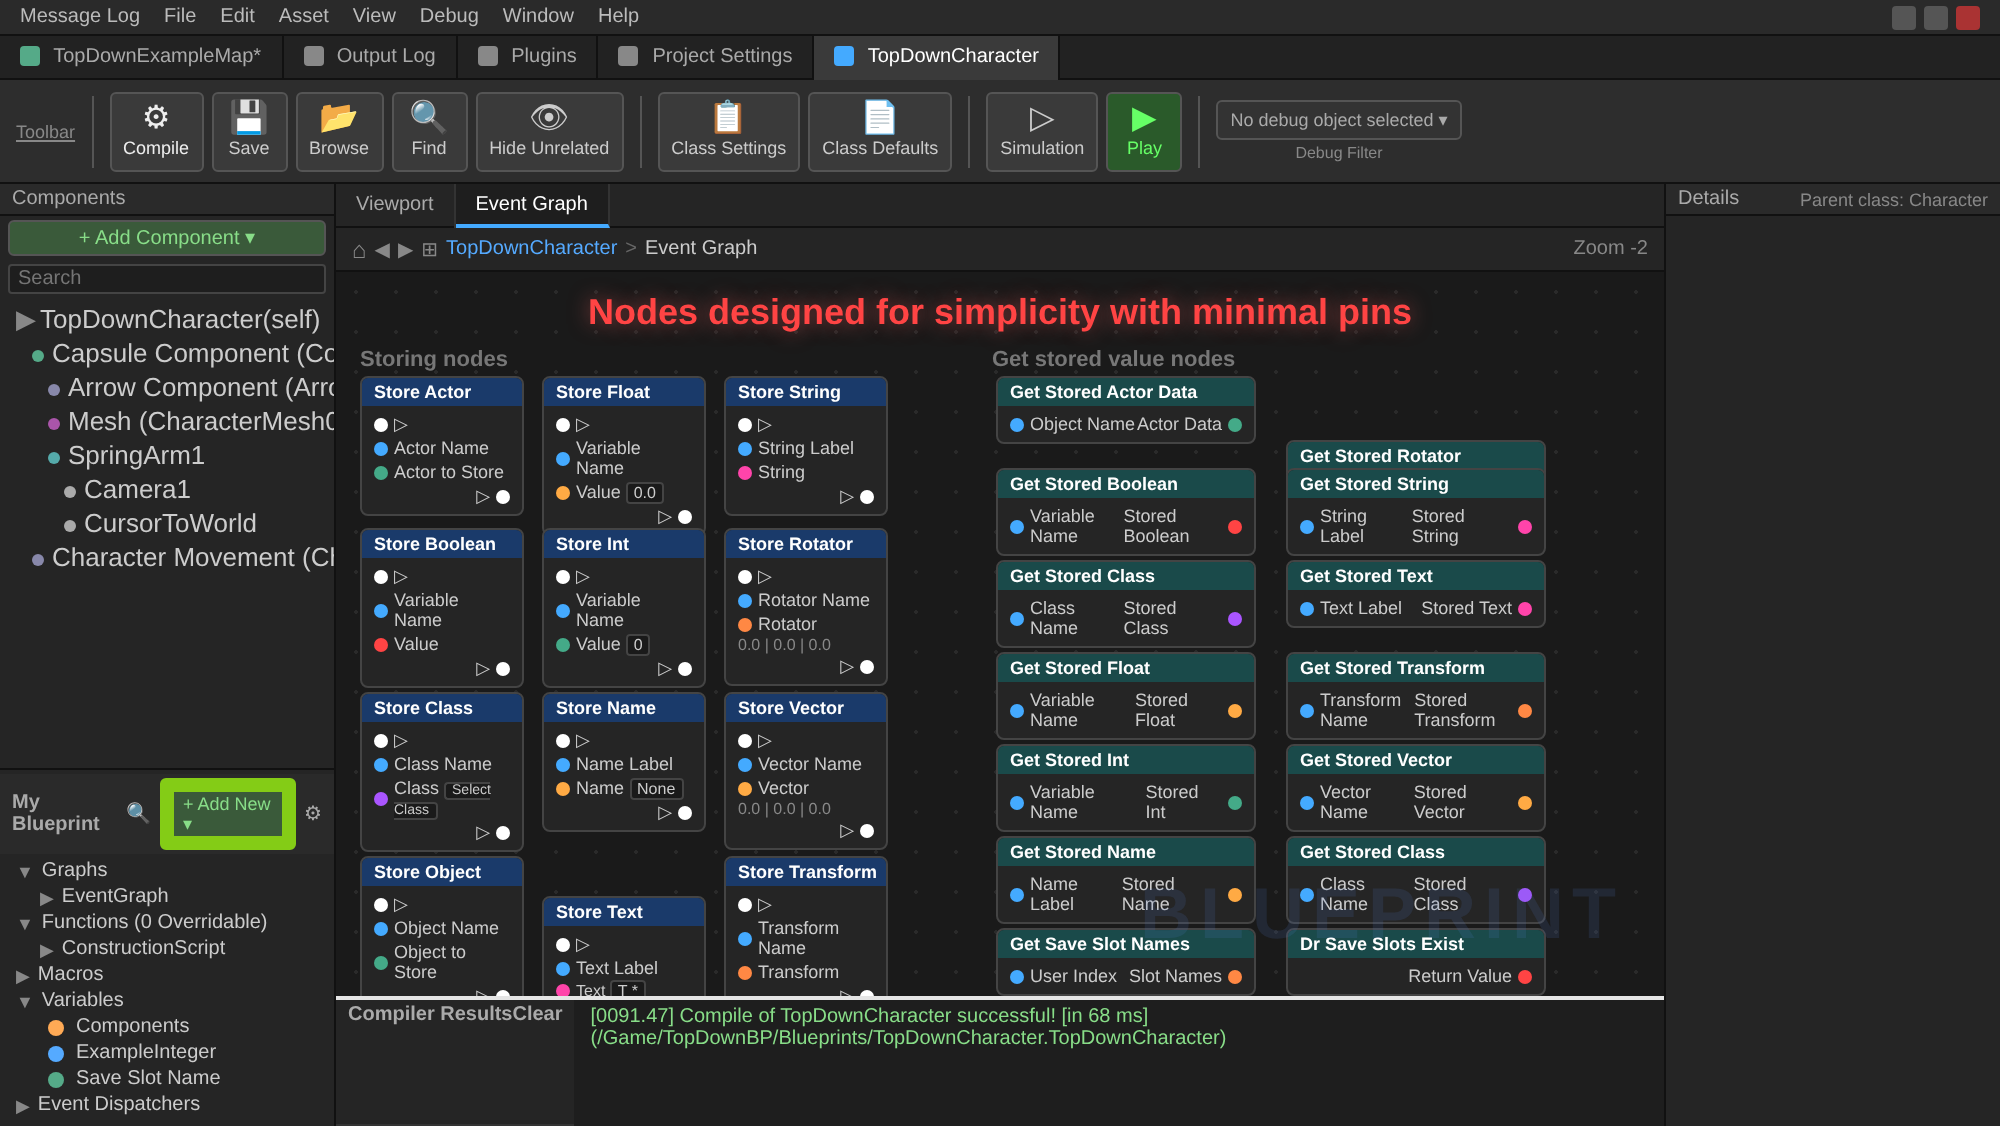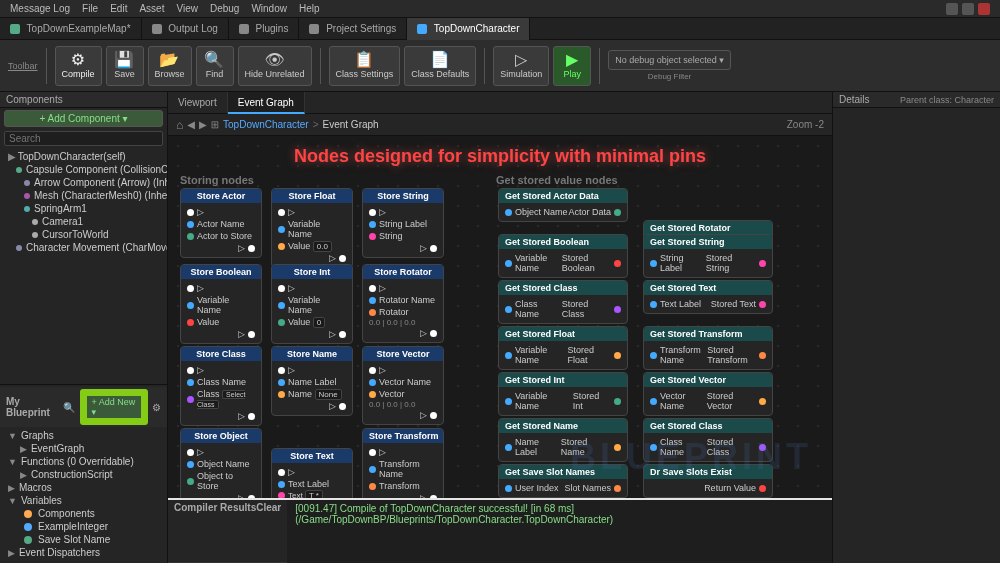--- a/index.html
+++ b/index.html
@@ -155,21 +155,21 @@
       color: #ccc;
       width: 100%;
     }
     .component-tree {
       flex: 1;
       overflow-y: auto;
       padding: 2px 0;
     }
     .tree-item {
       padding: 1px 4px 1px 8px;
-      font-size: 10px;
+      font-size: 13px;
       color: #ccc;
       cursor: pointer;
       white-space: nowrap;
     }
     .tree-item.indent1 { padding-left: 16px; }
     .tree-item.indent2 { padding-left: 24px; }
     .tree-item .tree-dot {
       display: inline-block;
       width: 6px;
       height: 6px;
@@ -318,21 +318,21 @@
       color: #ccc;
     }
     .bp-node-header {
       padding: 2px 6px;
       border-radius: 3px 3px 0 0;
       font-size: 9px;
       font-weight: bold;
       color: #fff;
       white-space: nowrap;
     }
-    .bp-node-header.blue { background: #1a3a6a; text-align: center; }
+    .bp-node-header.blue { background: #1a3a6a; }
     .bp-node-header.teal { background: #1a4a4a; }
     .bp-node-body {
       padding: 3px 6px;
     }
     .bp-pin {
       display: flex;
       align-items: center;
       padding: 1px 0;
       gap: 3px;
       font-size: 9px;

